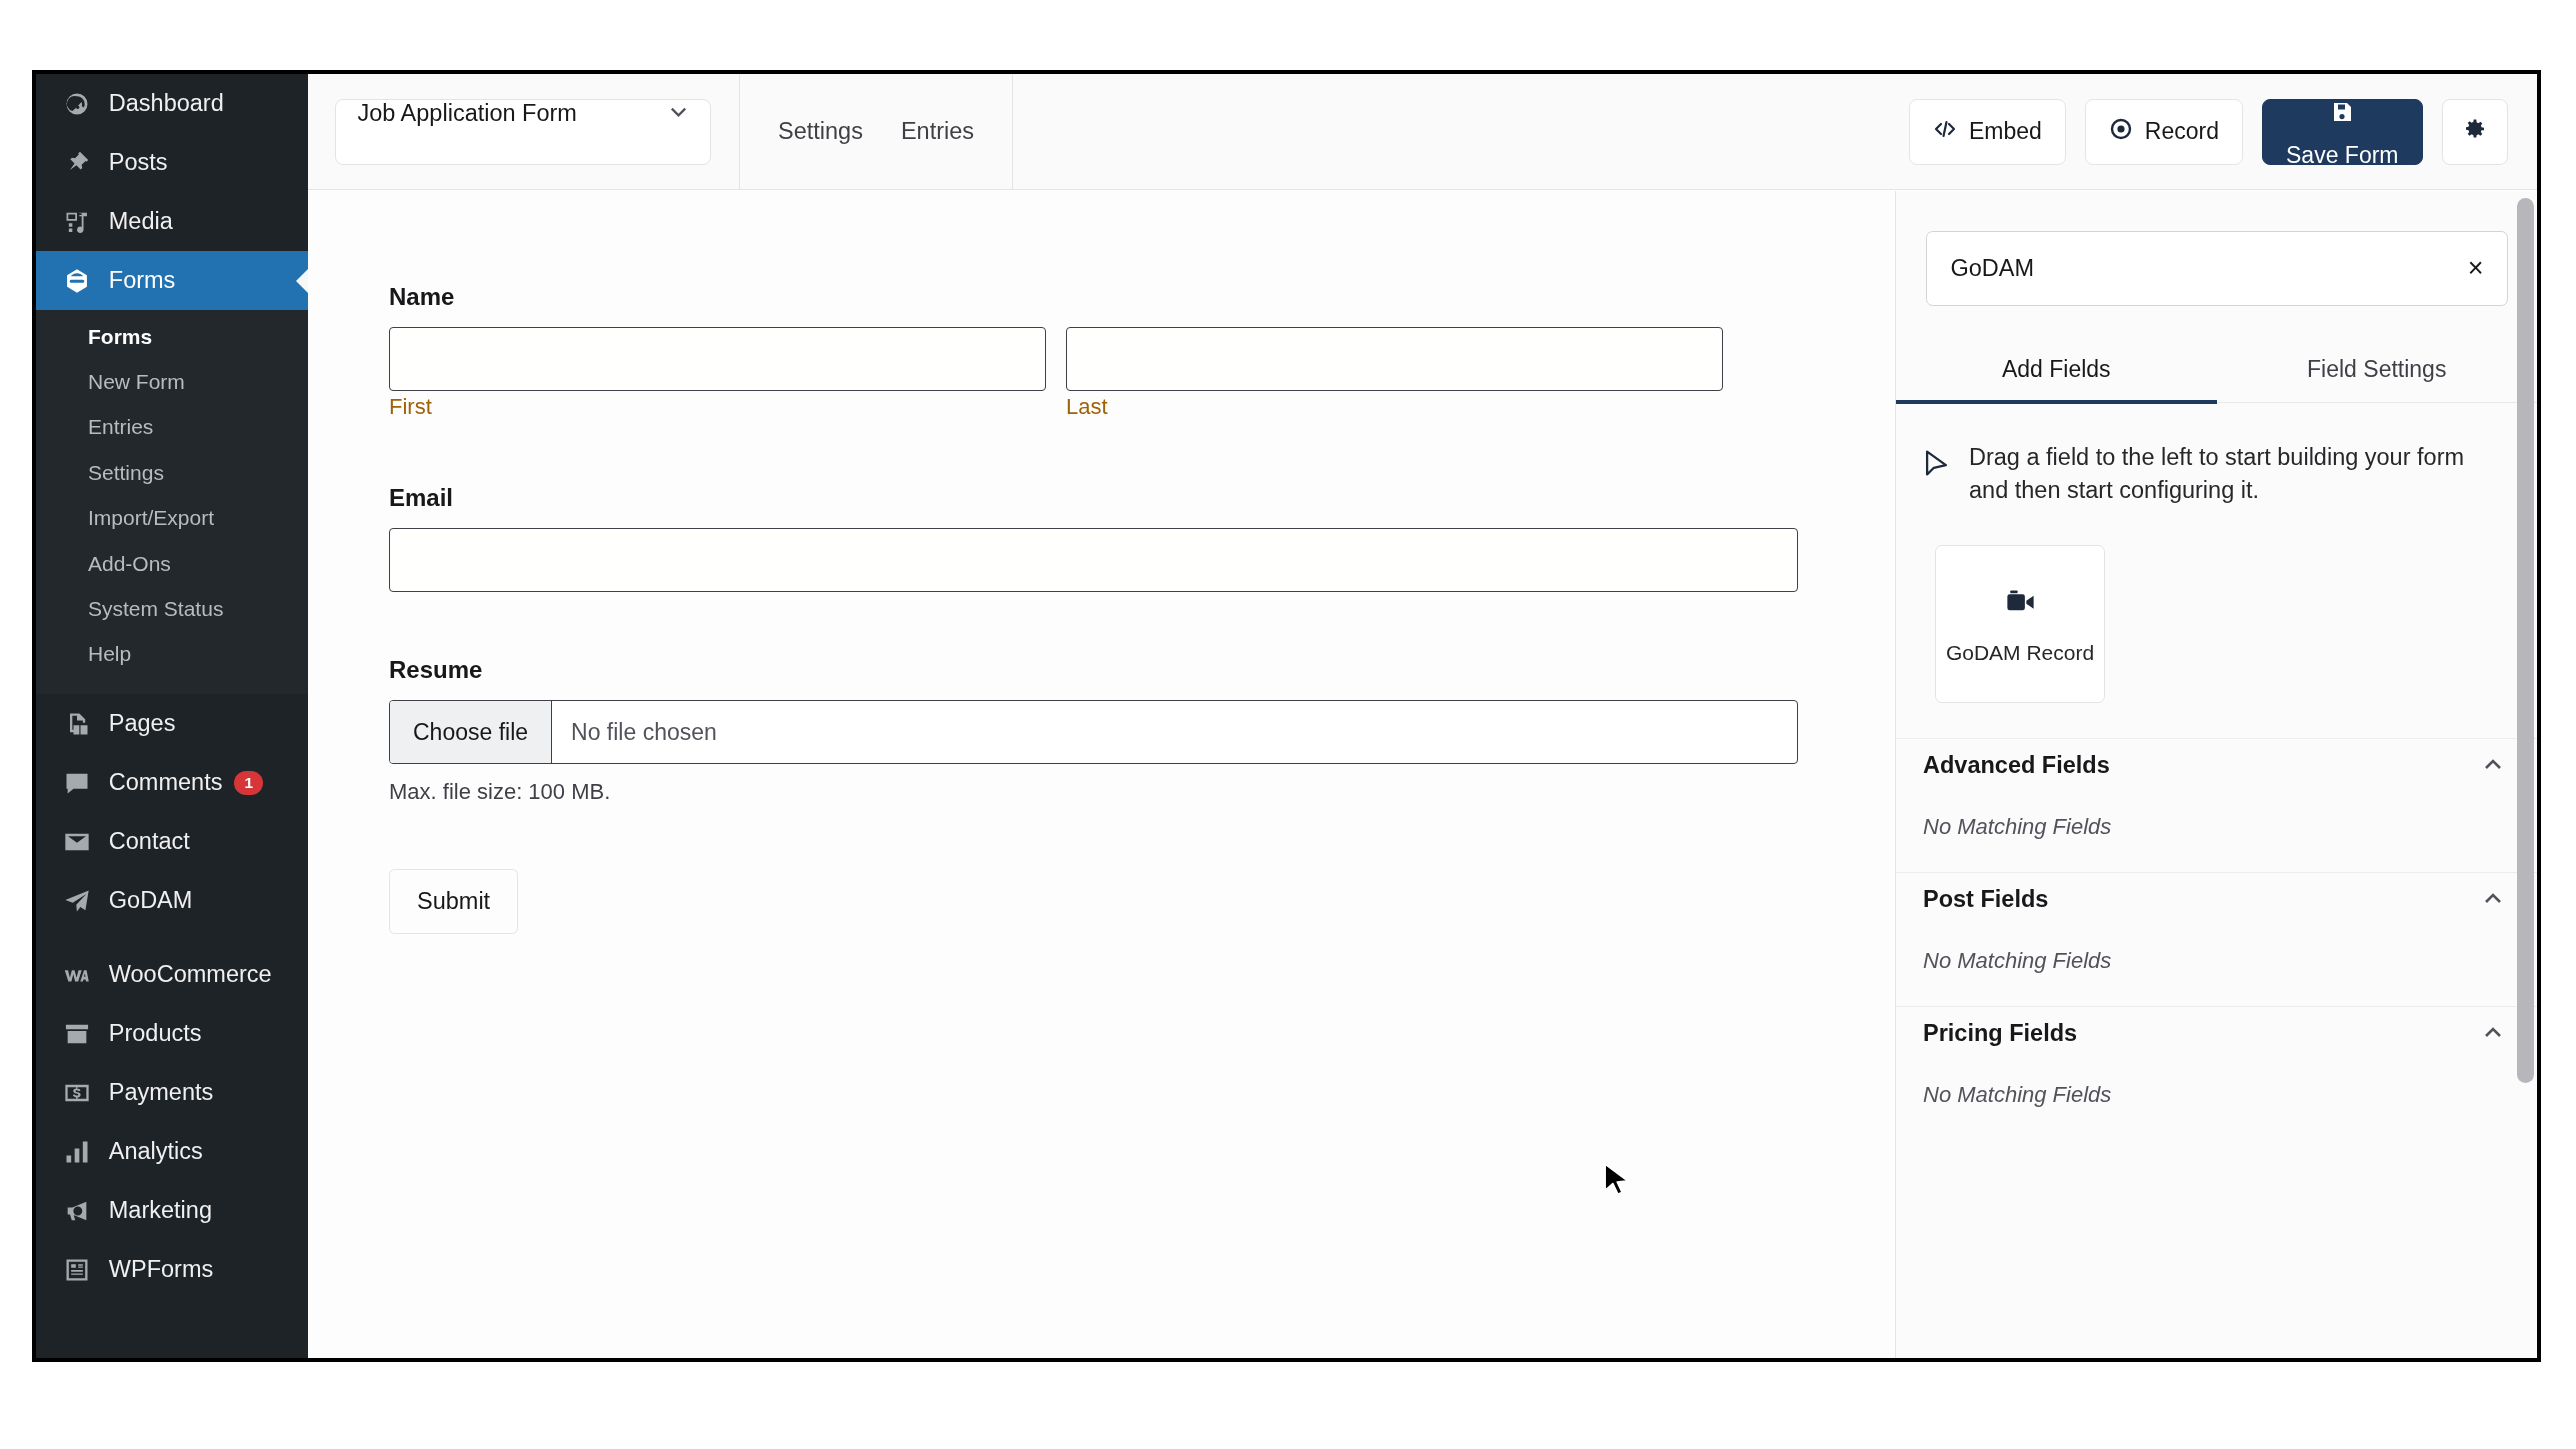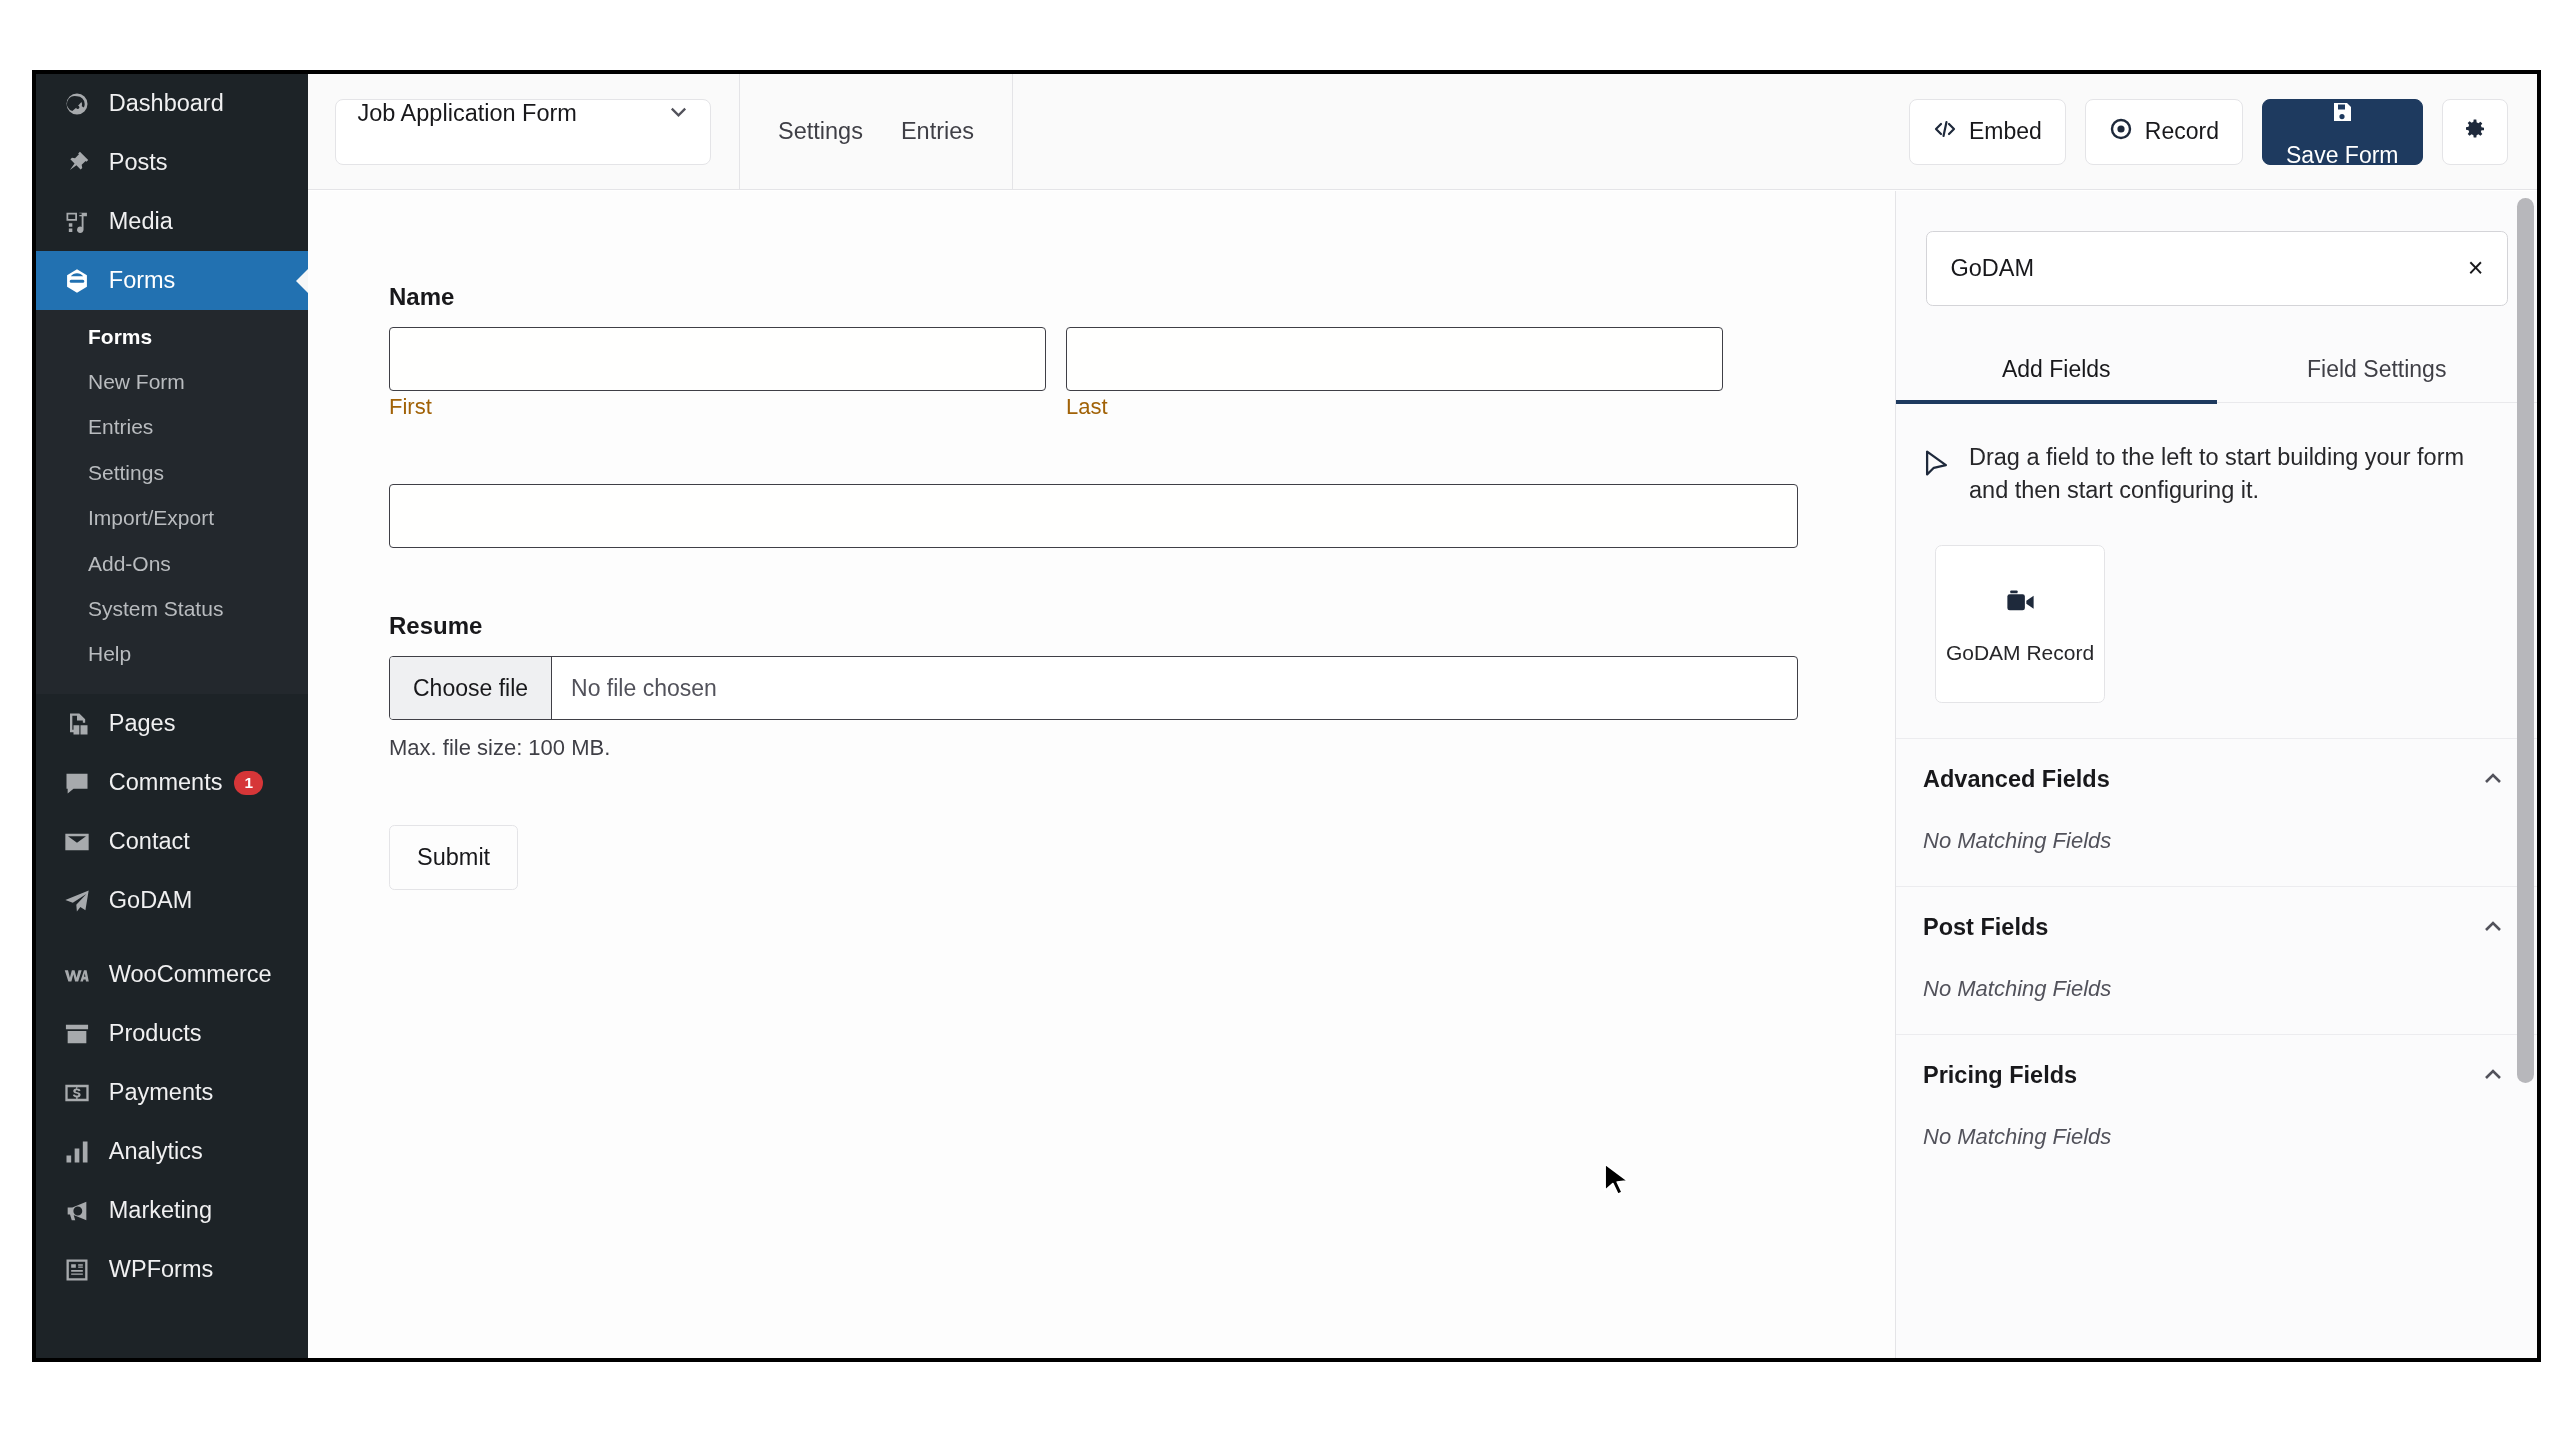--- a/index.html
+++ b/index.html
@@ -153,21 +153,21 @@
   .draghint .txt{font-size:23.5px;line-height:1.42;color:#27272a;}
   .cardwrap{padding:38px 0 0 39px;}
   .fieldcard{
     width:168px;height:156px;background:#ffffff;border:1.3px solid #e4e4e7;
     border-radius:6.7px;display:flex;flex-direction:column;
     align-items:center;justify-content:center;gap:20px;cursor:grab;
   }
   .fieldcard svg{width:35px;height:35px;fill:#1e293b;}
   .fieldcard .cname{font-size:21px;color:#27272a;}
   .accordion{margin-top:35px;}
-  .acc{border-top:1.3px solid #ececef;padding:27px 32px 32px 27px;}
+  .acc{border-top:1.3px solid #ececef;padding:13px 32px 32px 27px;}
   .acc-head{display:flex;align-items:center;justify-content:space-between;cursor:pointer;}
   .acc-title{font-size:23.5px;color:#18181b;font-weight:600;}
   .acc-chev svg{width:24px;height:24px;stroke:#52525b;stroke-width:2.6;fill:none;}
   .acc-body{font-size:22px;color:#52525b;font-style:italic;margin-top:35px;}
 
   
   .pscroll{
     position:absolute;right:2.7px;top:6.7px;width:17.4px;height:885px;
     background:#b7b7bb;border-radius:8.7px;cursor:pointer;
   }
@@ -397,20 +397,21 @@
                 <div class="sublabel">First</div>
               </div>
               <div class="col">
                 <input class="tinput" type="text" style="">
                 <div class="sublabel">Last</div>
               </div>
             </div>
           </div>
 
           <div class="fgroup">
+            <div class="flabel">Email</div>
             <input class="tinput" style="width: 1409px;" type="email">
           </div>
 
           <div class="fgroup">
             <div class="flabel">Resume</div>
             <div class="fileinput">
               <div class="choosefile">Choose file</div>
               <div class="nofile">No file chosen</div>
             </div>
             <div class="hint">Max. file size: 100 MB.</div>

